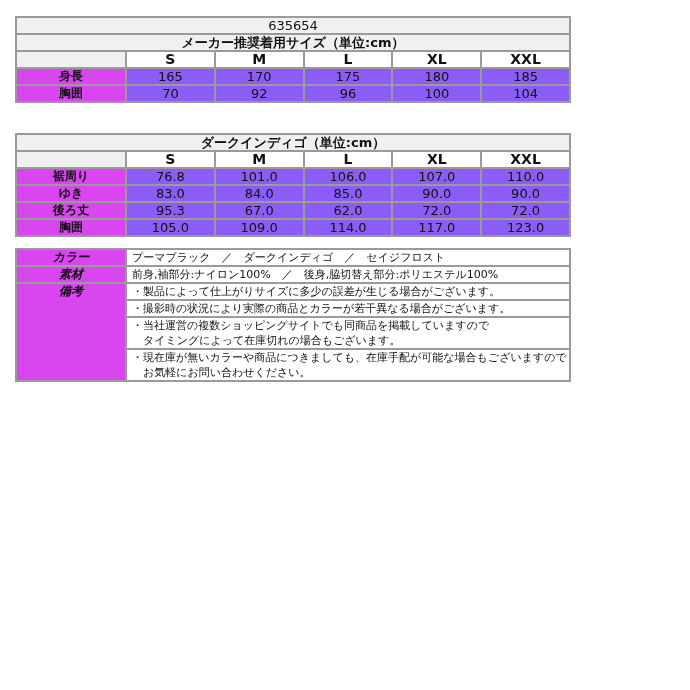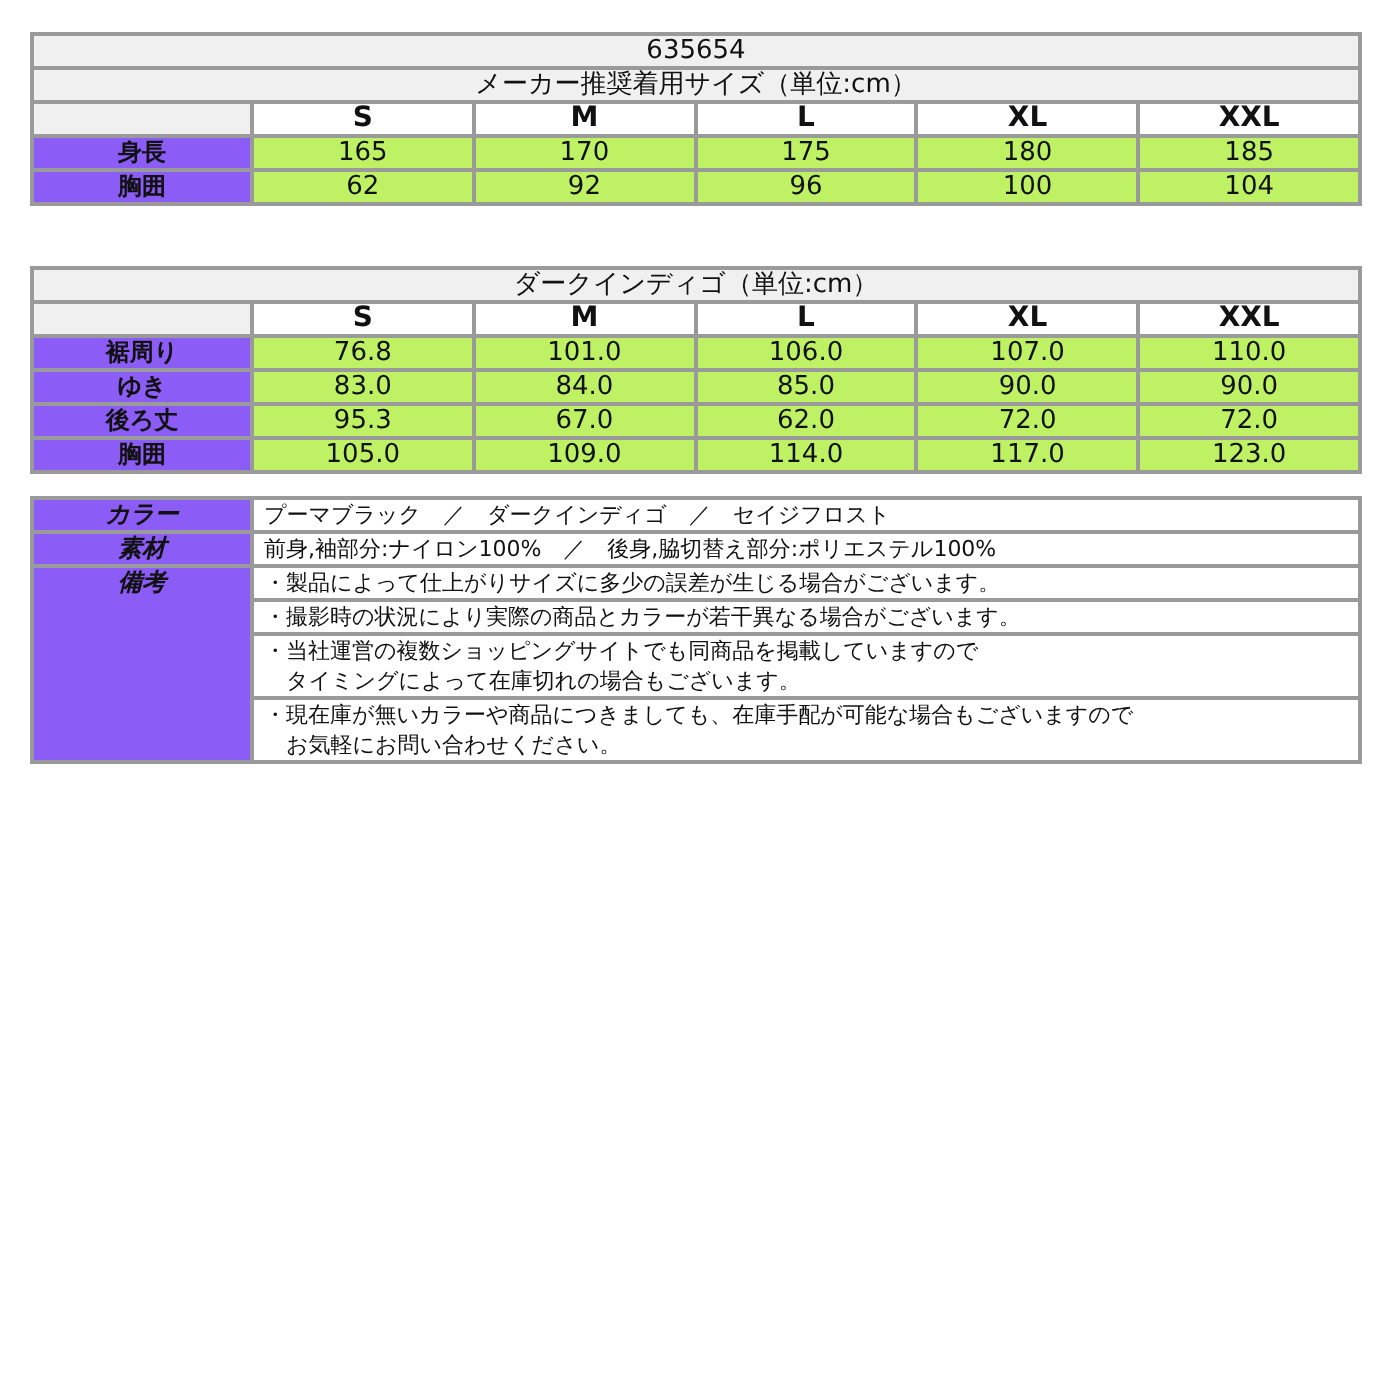--- a/index.html
+++ b/index.html
@@ -1,25 +1,25 @@
 <!DOCTYPE html>
 <html><head>
 <meta charset="utf-8">
 <style>
   html, body { margin:0; padding:0; background:#ffffff; }
   body { width:690px; height:690px; position:relative; overflow:hidden;
          font-family: "DejaVu Sans", "Liberation Sans", sans-serif; color:#111; }
-  table { position:absolute; left:15px; width:666px; border-collapse:collapse; table-layout:fixed; }
+  table { position:absolute; left:15px; width:556px; border-collapse:collapse; table-layout:fixed; }
   td { border:2px solid #9a9a9a; padding:0; height:15px; line-height:15px; text-align:center; font-size:13px; white-space:nowrap; overflow:hidden; }
   .hdr { background:#f0f0f0; }
-  .lbl { background:#8b5cf6; font-weight:bold; font-size:12px; }
+  .lbl { background:#d946ef; font-weight:bold; font-size:12px; }
   .sz { background:#ffffff; font-weight:bold; font-size:14px; }
-  .val { background:#bef264;margin-top:33px; }
+  .val { background:#8b5cf6;margin-top:33px; }
   .title { font-size:13px; }
-  .sub { font-weight:normal; font-size:13px;text-align:center; }
+  .sub { font-weight:bold; font-size:13px;text-align:center; }
   #t1 { top:16px; }
   #t2 { top:133px; }
   #t3 { top:248px; }
   #t3 td.txt { text-align:left; padding-left:5px; font-size:11px; background:#fff; }
   #t3 td.multi { height:auto; line-height:15px; white-space:normal; }
   #t3 td.lbl { vertical-align:top;font-style:italic; }
 </style>
 </head>
 <body>
 
@@ -50,21 +50,21 @@
   <tr>
     <td class="lbl">身長</td>
     <td class="val">165</td>
     <td class="val">170</td>
     <td class="val">175</td>
     <td class="val">180</td>
     <td class="val">185</td>
   </tr>
   <tr>
     <td class="lbl">胸囲</td>
-    <td class="val">62</td>
+    <td class="val">70</td>
     <td class="val">92</td>
     <td class="val">96</td>
     <td class="val">100</td>
     <td class="val">104</td>
   </tr>
 </tbody>
   </table>
 
 <table id="t2">
   <colgroup>

